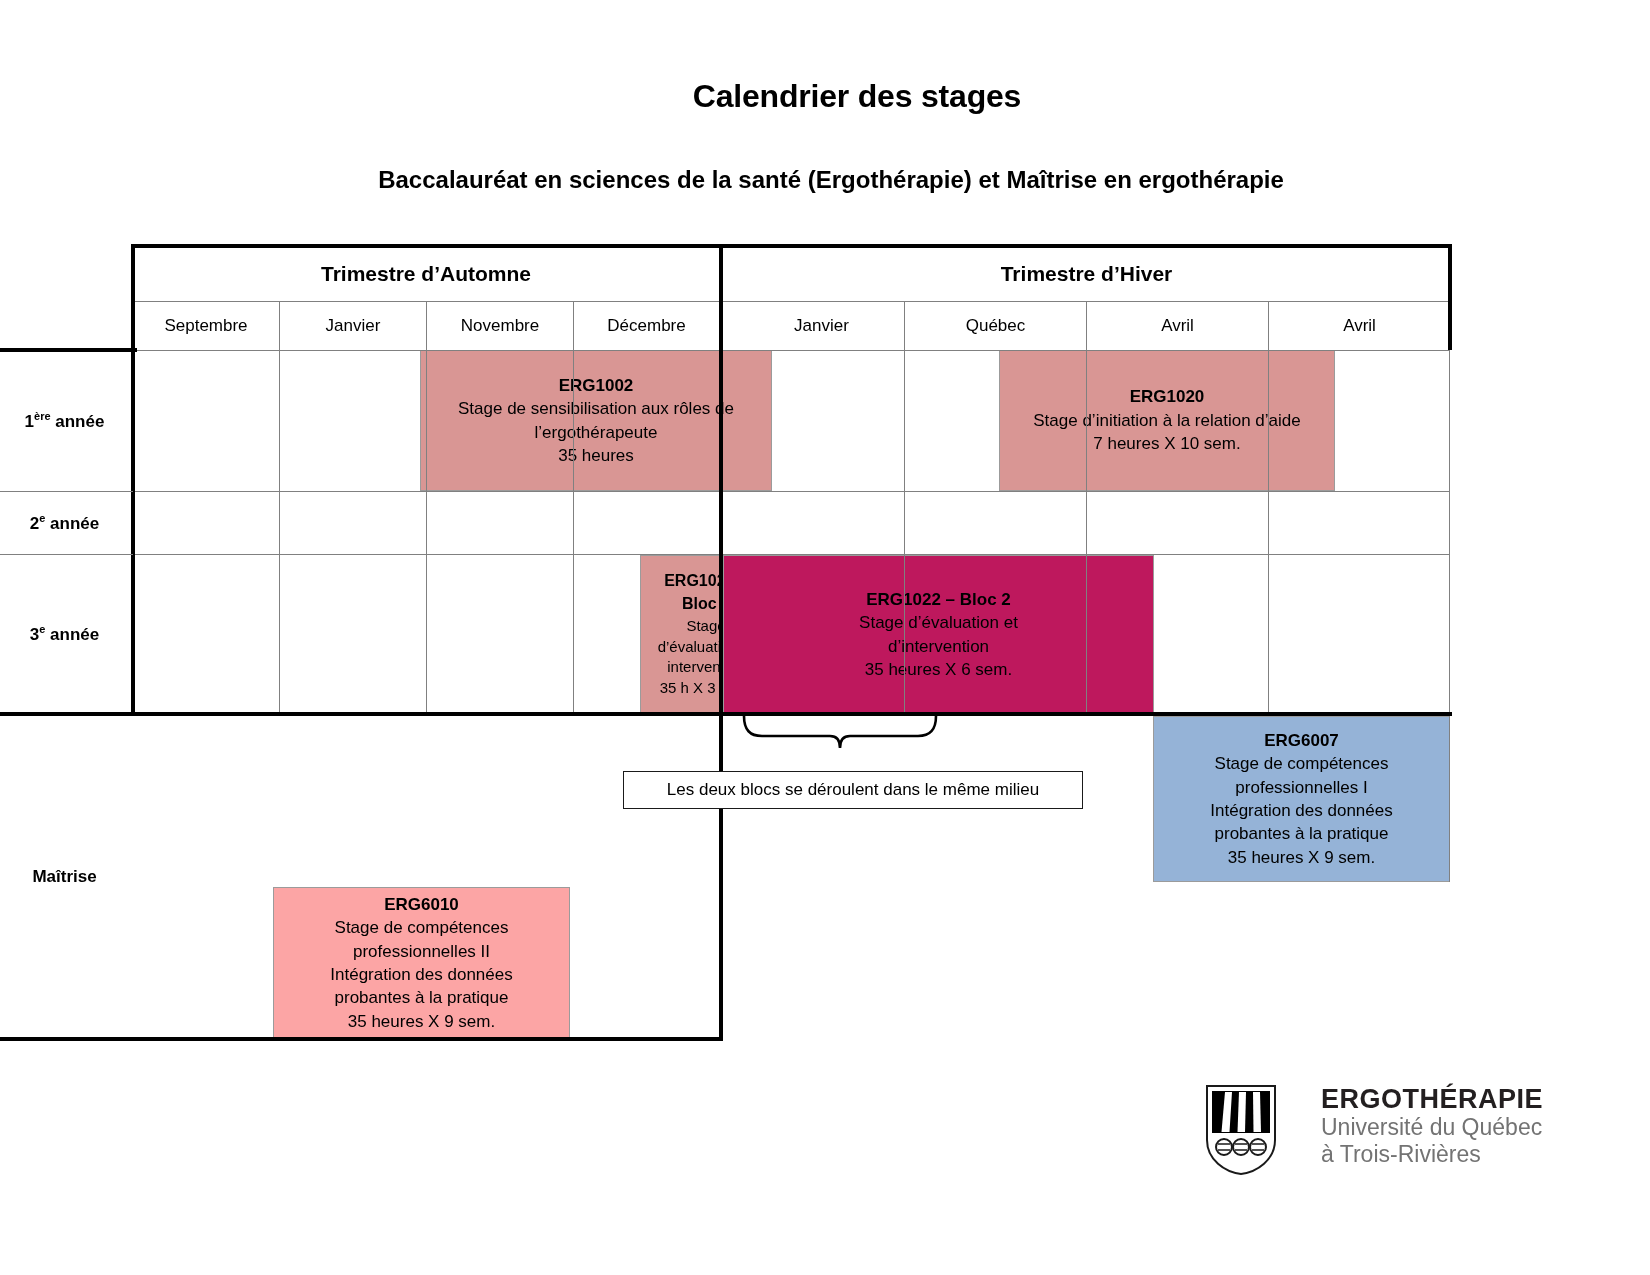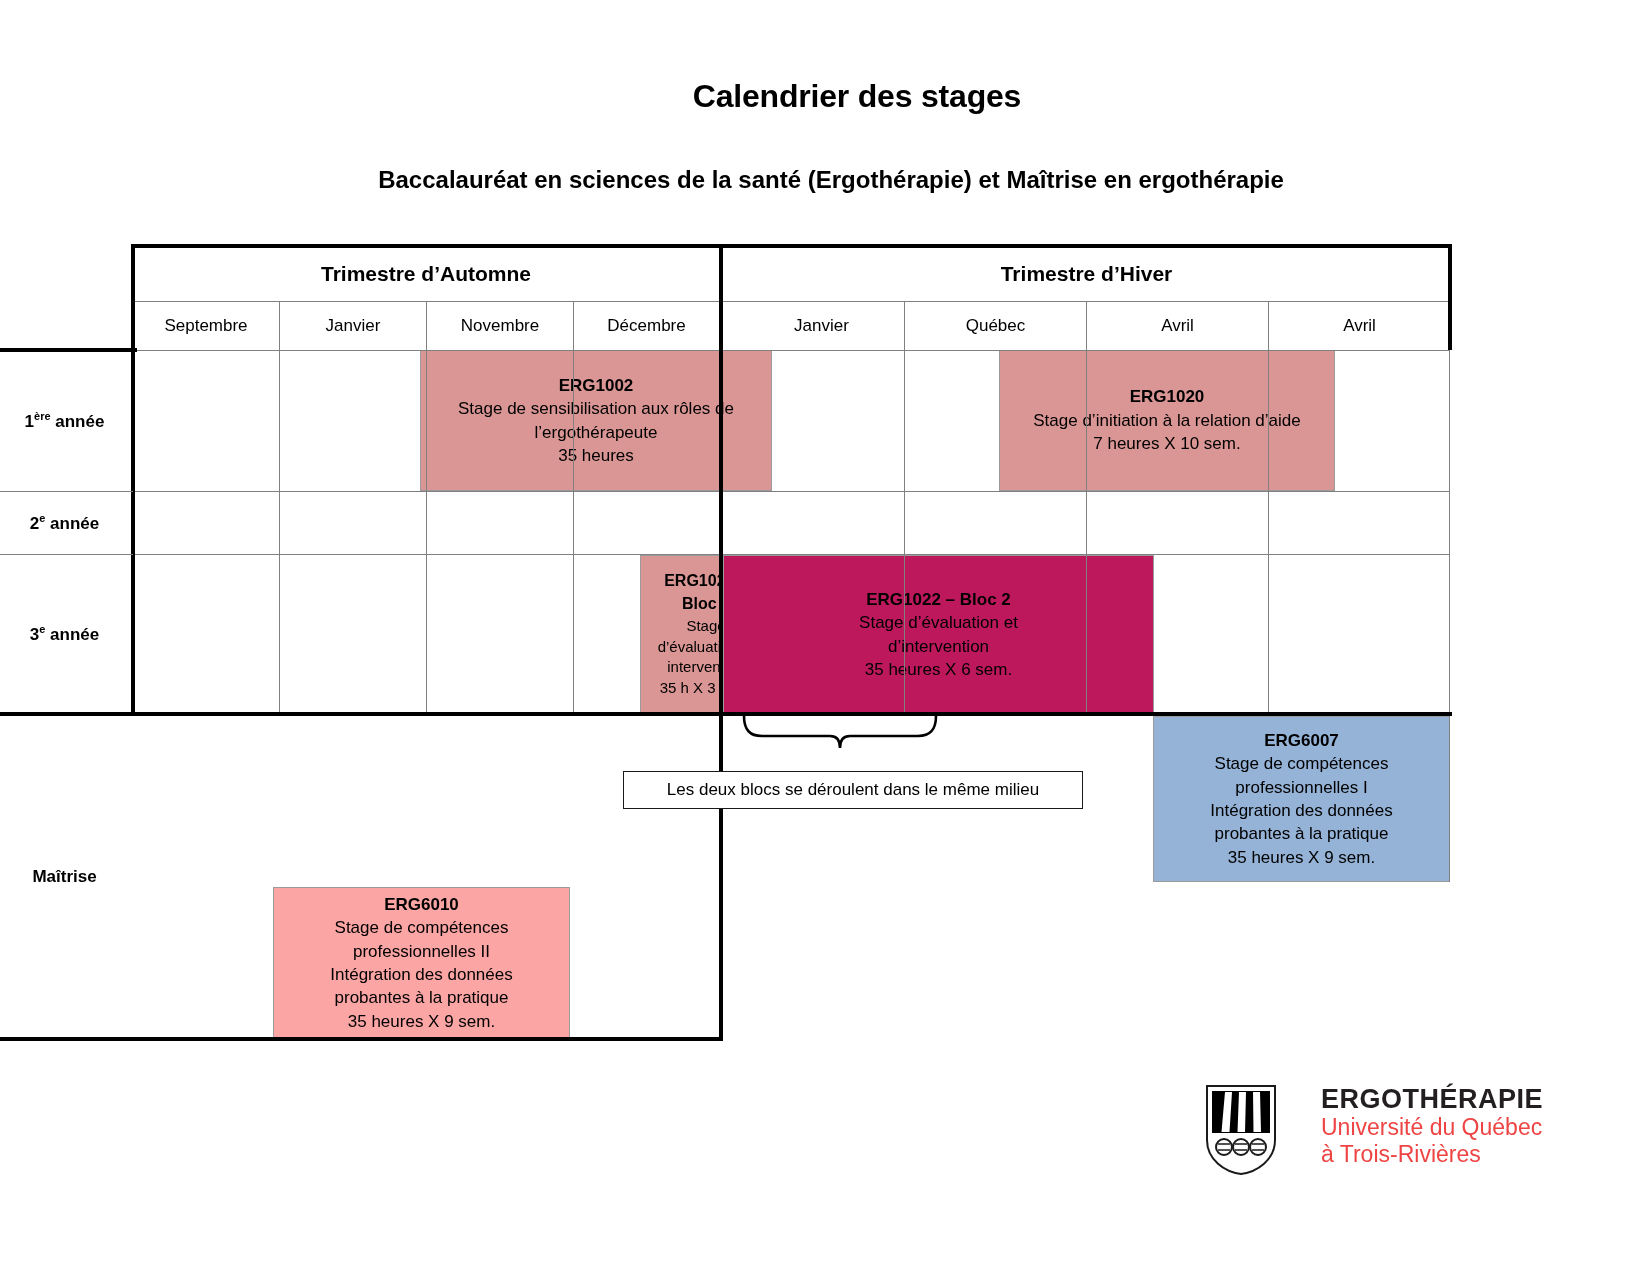--- a/index.html
+++ b/index.html
@@ -172,21 +172,21 @@
   #logo-line1 {
     font-size: 27px;
     font-weight: bold;
     letter-spacing: 0.5px;
     line-height: 1.12;
     color: #231f20;
   }
   #logo-line2, #logo-line3 {
     font-size: 23px;
     line-height: 1.18;
-    color: #ef4444;
+    color: #737373;
   }
 </style>
 </head>
 <body>
 
 <div id="page-title">Calendrier des stages</div>
 <div id="page-subtitle">Baccalauréat en sciences de la santé (Ergothérapie) et Maîtrise en ergothérapie</div>
 
 <div id="calendar">
 

